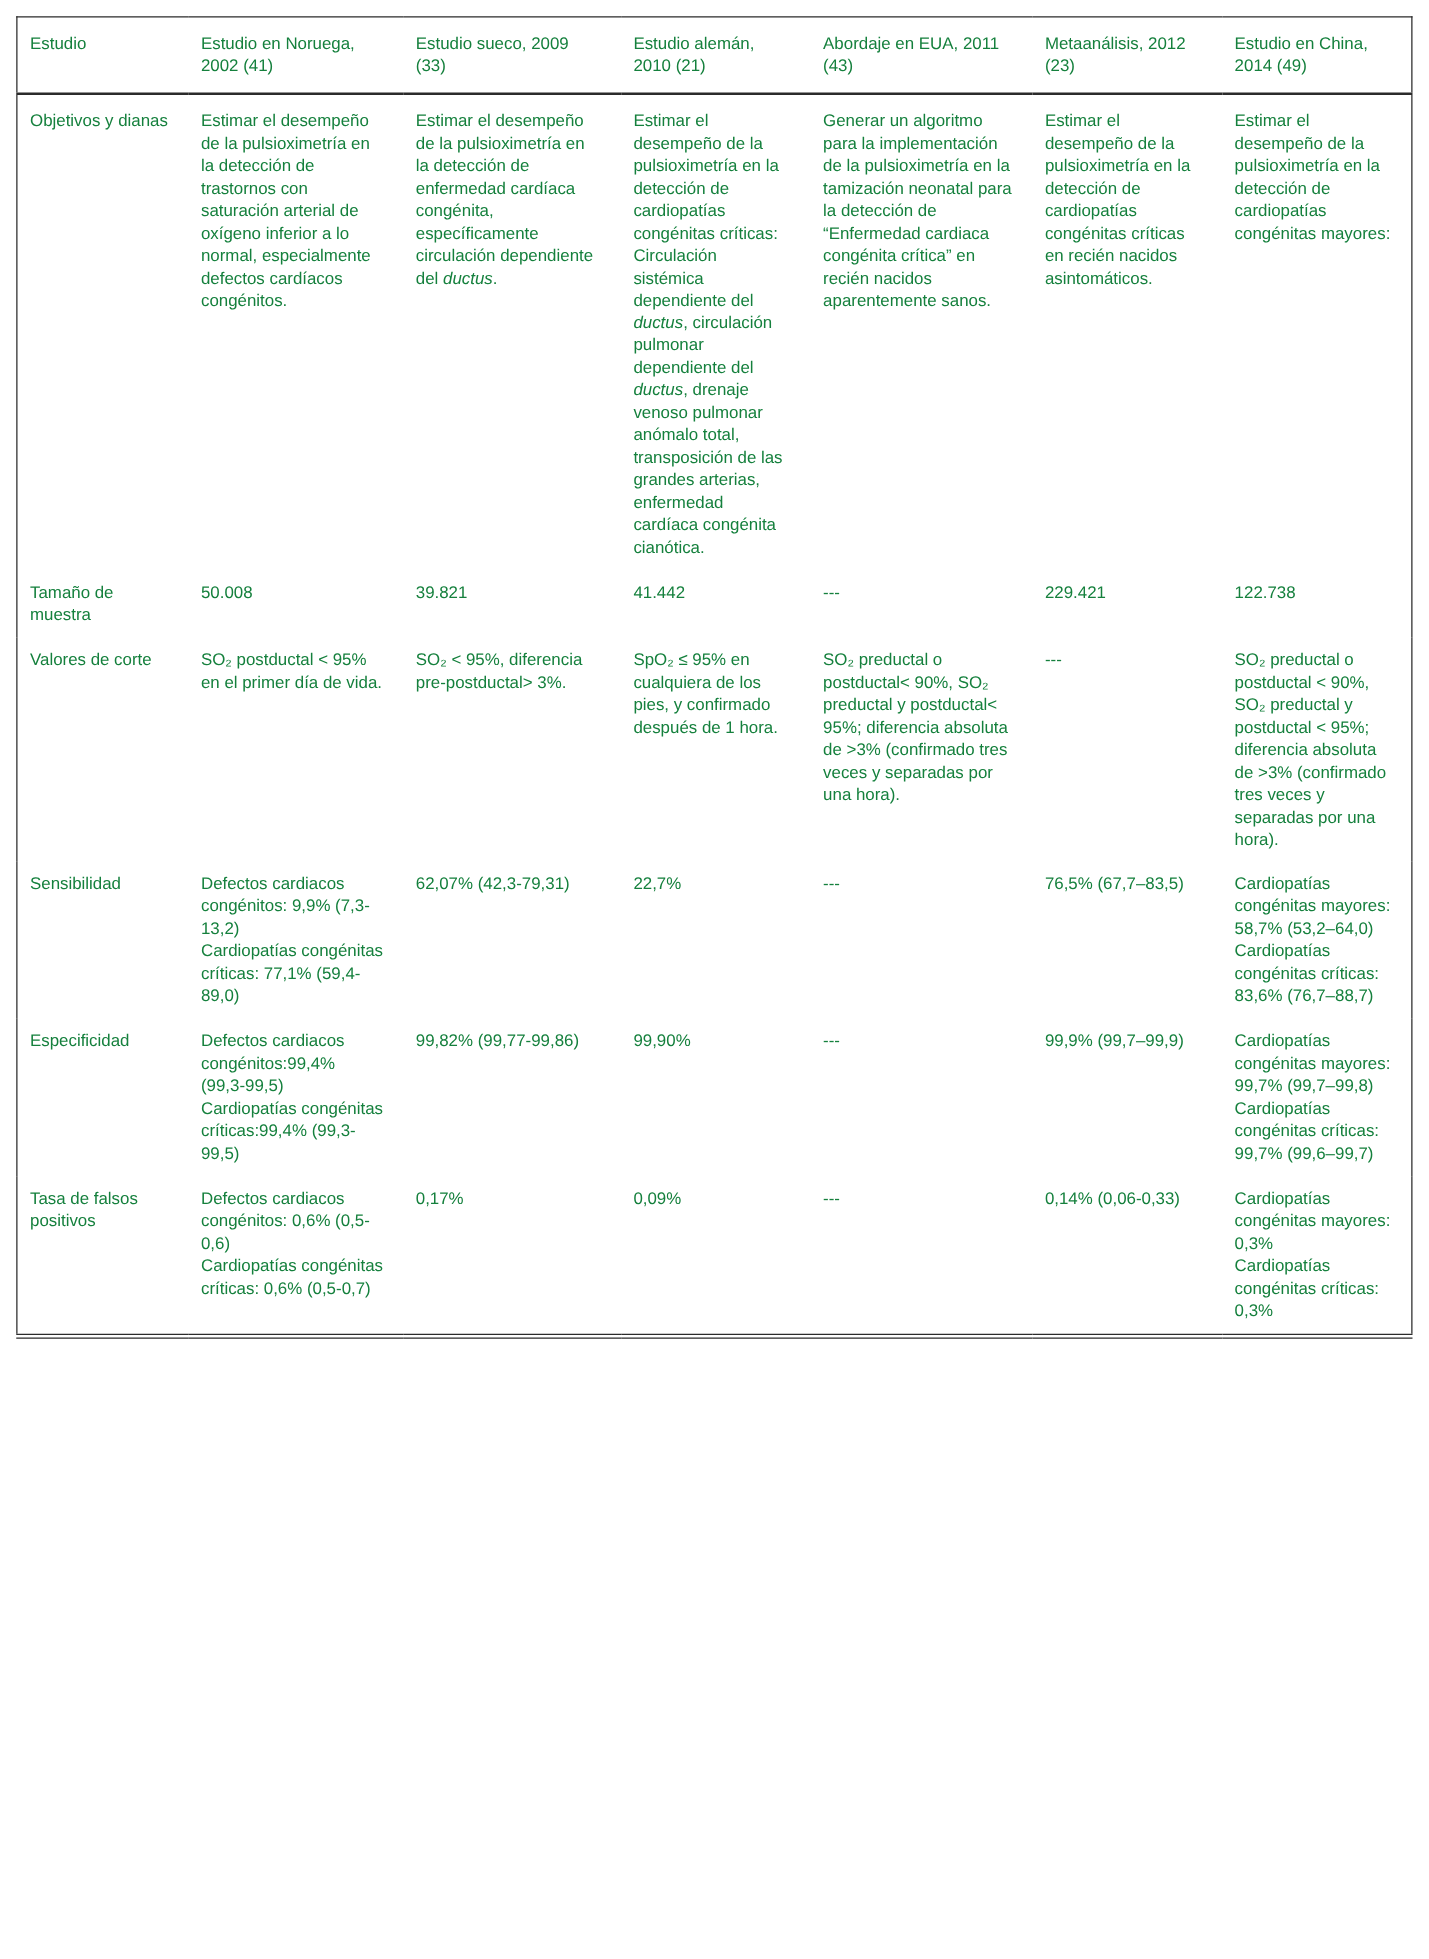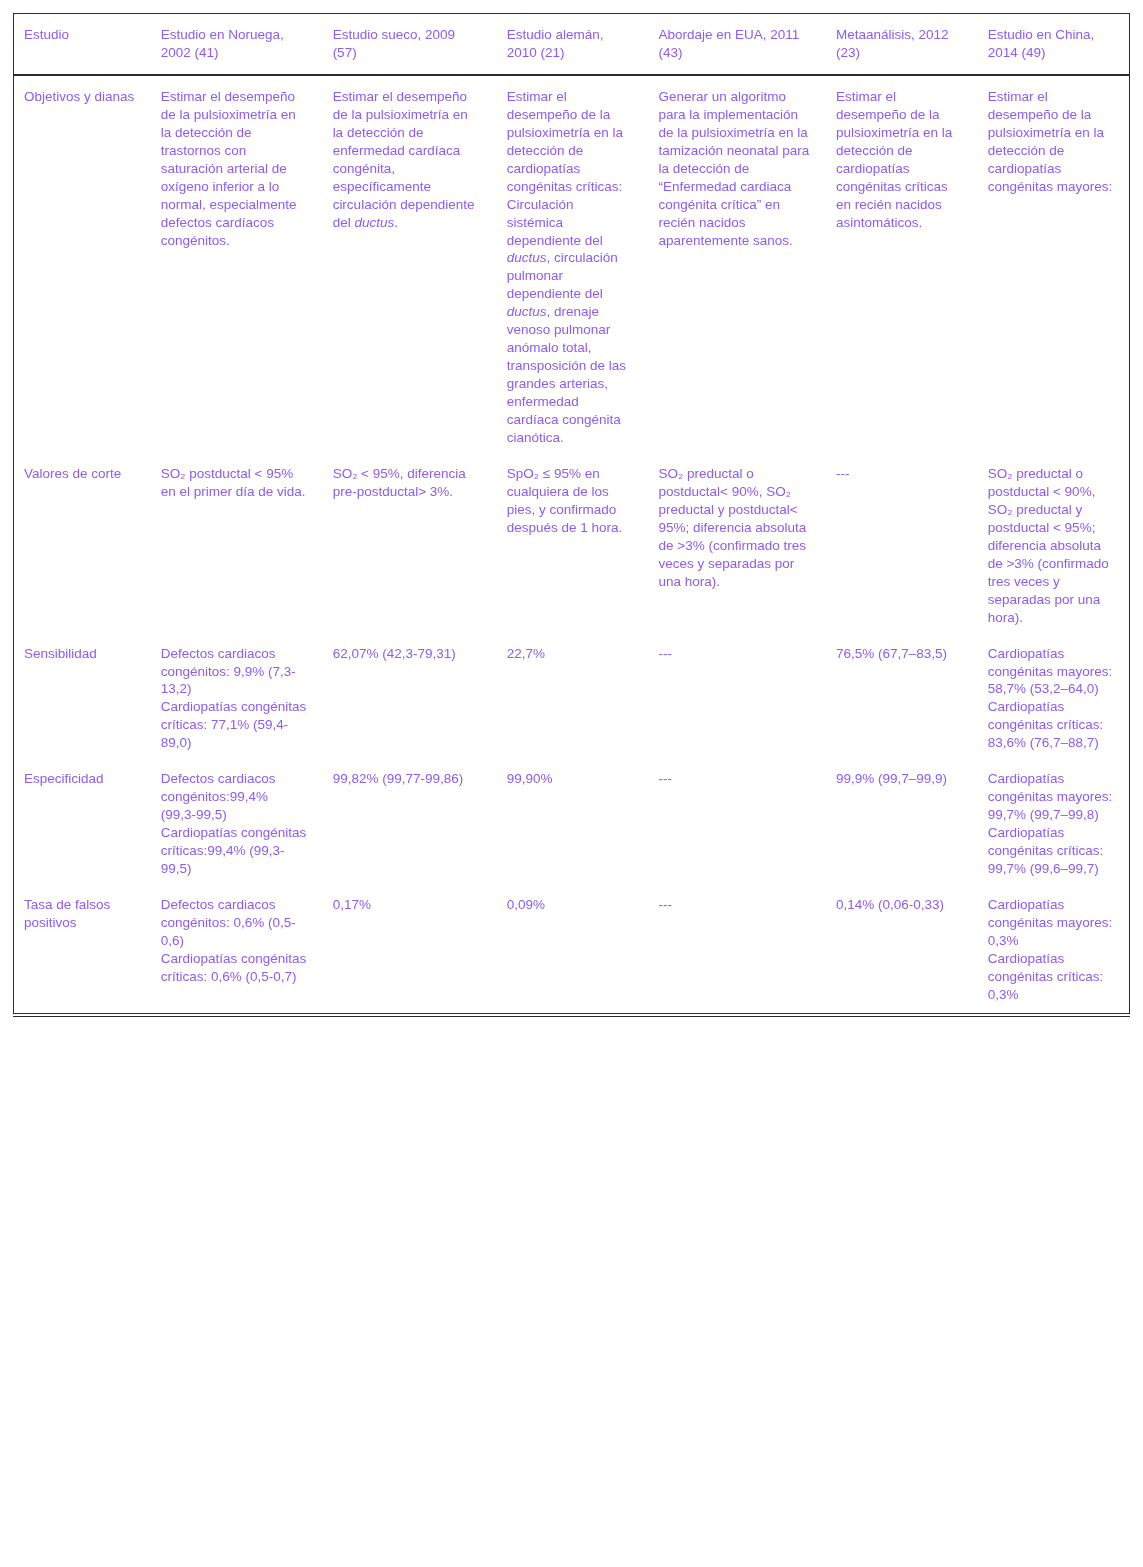--- a/index.html
+++ b/index.html
@@ -29,21 +29,21 @@
   table.study-table th,
   table.study-table td {
     vertical-align: top;
     text-align: left;
     font-weight: normal;
     font-size: 13.5px;
     line-height: 1.33;
     padding: 9px 16px 9px 10px;
     white-space: pre-line;
     overflow-wrap: break-word;
-    color: #8b5cf6;
+    color: #15803d;
   }
   table.study-table thead th {
     border-bottom: 2px solid #2b2b2b;
     padding-top: 12px;
     padding-bottom: 12px;
   }
   table.study-table tbody tr.first-body-row th,
   table.study-table tbody tr.first-body-row td {
     padding-top: 12px;
   }
@@ -60,36 +60,45 @@
       <col style="width:15.6%">
       <col style="width:13.6%">
       <col style="width:15.9%">
       <col style="width:13.6%">
       <col style="width:13.6%">
     </colgroup>
     <thead>
       <tr>
         <th>Estudio</th>
         <th>Estudio en Noruega, 2002 (41)</th>
-        <th>Estudio sueco, 2009 (57)</th>
+        <th>Estudio sueco, 2009 (33)</th>
         <th>Estudio alemán, 2010 (21)</th>
         <th>Abordaje en EUA, 2011 (43)</th>
         <th>Metaanálisis, 2012 (23)</th>
         <th>Estudio en China, 2014 (49)</th>
       </tr>
     </thead>
     <tbody>
       <tr class="first-body-row">
         <th scope="row">Objetivos y dianas</th>
         <td>Estimar el desempeño de la pulsioximetría en la detección de trastornos con saturación arterial de oxígeno inferior a lo normal, especialmente defectos cardíacos congénitos.</td>
         <td>Estimar el desempeño de la pulsioximetría en la detección de enfermedad cardíaca congénita, específicamente circulación dependiente del <i>ductus</i>.</td>
         <td>Estimar el desempeño de la pulsioximetría en la detección de cardiopatías congénitas críticas: Circulación sistémica dependiente del <i>ductus</i>, circulación pulmonar dependiente del <i>ductus</i>, drenaje venoso pulmonar anómalo total, transposición de las grandes arterias, enfermedad cardíaca congénita cianótica.</td>
         <td>Generar un algoritmo para la implementación de la pulsioximetría en la tamización neonatal para la detección de “Enfermedad cardiaca congénita crítica” en recién nacidos aparentemente sanos.</td>
         <td>Estimar el desempeño de la pulsioximetría en la detección de cardiopatías congénitas críticas en recién nacidos asintomáticos.</td>
         <td>Estimar el desempeño de la pulsioximetría en la detección de cardiopatías congénitas mayores:</td>
+      </tr>
+      <tr>
+        <th scope="row">Tamaño de muestra</th>
+        <td>50.008</td>
+        <td>39.821</td>
+        <td>41.442</td>
+        <td>---</td>
+        <td>229.421</td>
+        <td>122.738</td>
       </tr>
       <tr>
         <th scope="row">Valores de corte</th>
         <td>SO₂ postductal &lt; 95% en el primer día de vida.</td>
         <td>SO₂ &lt; 95%, diferencia pre-postductal&gt; 3%.</td>
         <td>SpO₂ ≤ 95% en cualquiera de los pies, y confirmado después de 1 hora.</td>
         <td>SO₂ preductal o postductal&lt; 90%, SO₂ preductal y postductal&lt; 95%; diferencia absoluta de &gt;3% (confirmado tres veces y separadas por una hora).</td>
         <td>---</td>
         <td>SO₂ preductal o postductal &lt; 90%, SO₂ preductal y postductal &lt; 95%; diferencia absoluta de &gt;3% (confirmado tres veces y separadas por una hora).</td>
       </tr>

